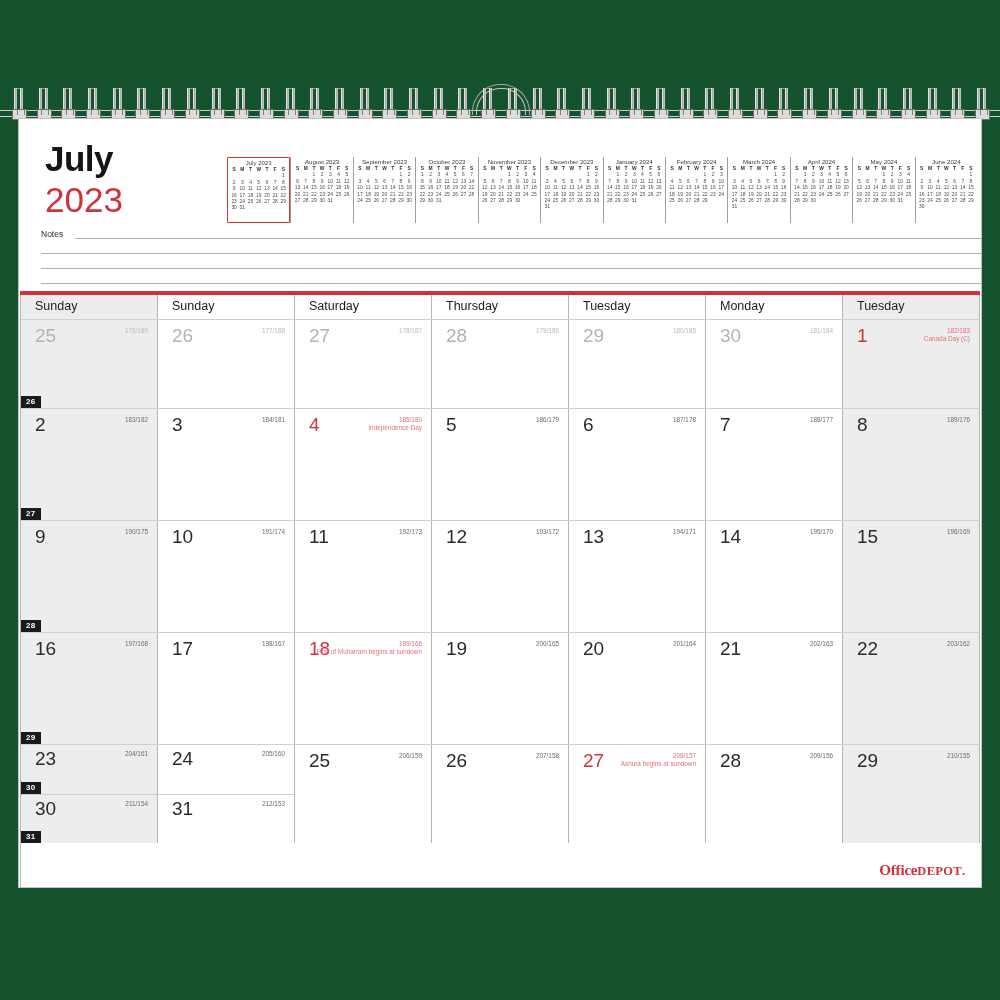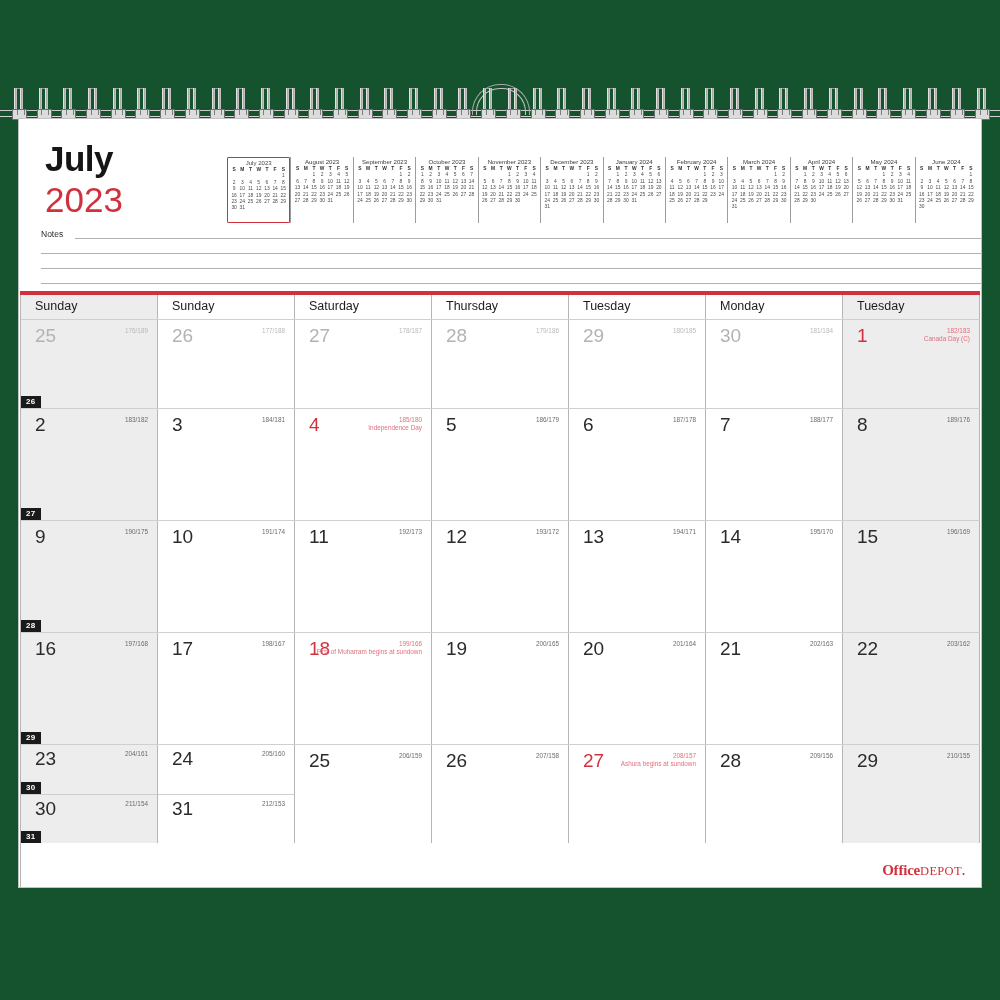--- a/index.html
+++ b/index.html
@@ -82,21 +82,21 @@
 
   
   .splitCol{flex:1 1 0;border-right:1px solid #b6b6b6;box-sizing:border-box;display:flex;flex-direction:column;}
   .splitCol .sub{position:relative;flex:1 1 0;}
   .splitCol .sub + .sub{border-top:1px solid #cfcfcf;}
   .splitCol .sub.shade{background:#ededed;}
 
   
   #logo{position:absolute;right:16px;bottom:8px;font-family:"Liberation Serif",serif;color:#d0313c;white-space:nowrap;}
   #logoOffice{font-size:15px;font-weight:bold;letter-spacing:-0.2px;}
-  #logoDepot{font-size:12.5px;font-weight:normal;letter-spacing:0.3px;}
+  #logoDepot{font-size:12.5px;font-weight:bold;letter-spacing:0.3px;}
   #logoDot{font-size:12.5px;font-weight:bold;}
 </style>
 </head>
 <body>
 
 <div id="page">
 
   <div id="spiral">
     <div id="railA"></div>
     <div id="railB"></div>

